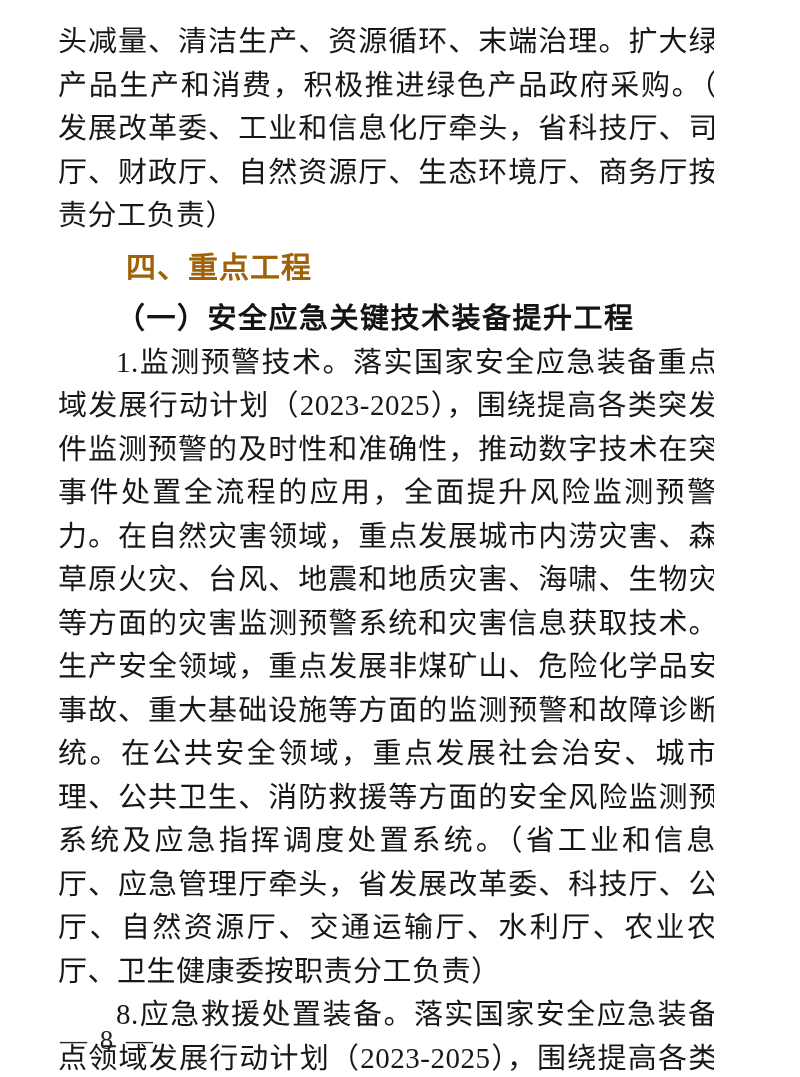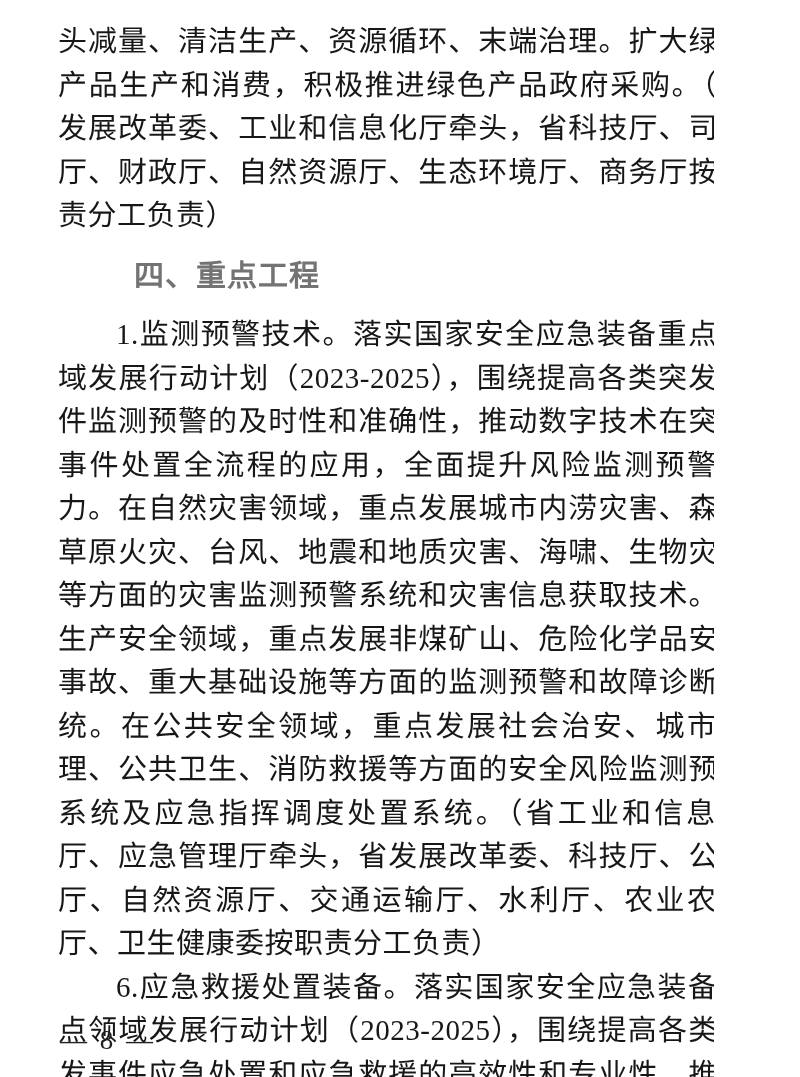--- a/index.html
+++ b/index.html
@@ -28,28 +28,28 @@
     font-size: 29px;
     line-height: 43.5px;
     text-align: justify;
     text-justify: inter-character;
     letter-spacing: 0.5px;
   }
   .indent-2em {
     text-indent: 2em;
   }
   .section-heading {
-    margin: 16px;
+    margin: 8px;
     font-family: "Liberation Sans", "DejaVu Sans", sans-serif;
     font-weight: 700;
     font-size: 30px;
     line-height: 43.5px;
     text-indent: 2em;
     letter-spacing: 1px;
-    color: #737373;
+    color: #a16207;
   }
   .subsection-heading {
     margin: 0;
     font-size: 29px;
     line-height: 43.5px;
     text-indent: 2em;
     letter-spacing: 1.5px;
     color: #141414;
   }
   .lead-bold {
@@ -68,25 +68,26 @@
 </head>
 <body>
 
 <div class="page">
   <div class="text-column">
 
     <p class="para">头减量、清洁生产、资源循环、末端治理。扩大绿色产品生产和消费，积极推进绿色产品政府采购。（省发展改革委、工业和信息化厅牵头，省科技厅、司法厅、财政厅、自然资源厅、生态环境厅、商务厅按职责分工负责）</p>
 
     <h2 class="section-heading">四、重点工程</h2>
 
+    <h3 class="subsection-heading">（一）安全应急关键技术装备提升工程</h3>
 
     <p class="para indent-2em">
       <span class="lead-bold">1.监测预警技术。</span><span>落实国家安全应急装备重点领域发展行动计划（2023-2025），围绕提高各类突发事件监测预警的及时性和准确性，推动数字技术在突发事件处置全流程的应用，全面提升风险监测预警能力。在自然灾害领域，重点发展城市内涝灾害、森林草原火灾、台风、地震和地质灾害、海啸、生物灾害等方面的灾害监测预警系统和灾害信息获取技术。在生产安全领域，重点发展非煤矿山、危险化学品安全事故、重大基础设施等方面的监测预警和故障诊断系统。在公共安全领域，重点发展社会治安、城市管理、公共卫生、消防救援等方面的安全风险监测预警系统及应急指挥调度处置系统。（省工业和信息化厅、应急管理厅牵头，省发展改革委、科技厅、公安厅、自然资源厅、交通运输厅、水利厅、农业农村厅、卫生健康委按职责分工负责）</span>
     </p>
 
     <p class="para indent-2em">
-      <span class="lead-bold">6.应急救援处置装备。</span><span>落实国家安全应急装备重点领域发展行动计划（2023-2025），围绕提高各类突发事件应急处置和应急救援的高效性和专业性，推动高端装备在突发事件救援处置全流程的应用，全面提升应急救援处置无人化、智能化水平。推动小型通用化长储型应急电源的研发应用，加快应急救援处置装备电</span>
+      <span class="lead-bold">8.应急救援处置装备。</span><span>落实国家安全应急装备重点领域发展行动计划（2023-2025），围绕提高各类突发事件应急处置和应急救援的高效性和专业性，推动高端装备在突发事件救援处置全流程的应用，全面提升应急救援处置无人化、智能化水平。推动小型通用化长储型应急电源的研发应用，加快应急救援处置装备电</span>
     </p>
 
   </div>
 
   <div class="page-footer">— 8 —</div>
 </div>
 
 </body></html>

